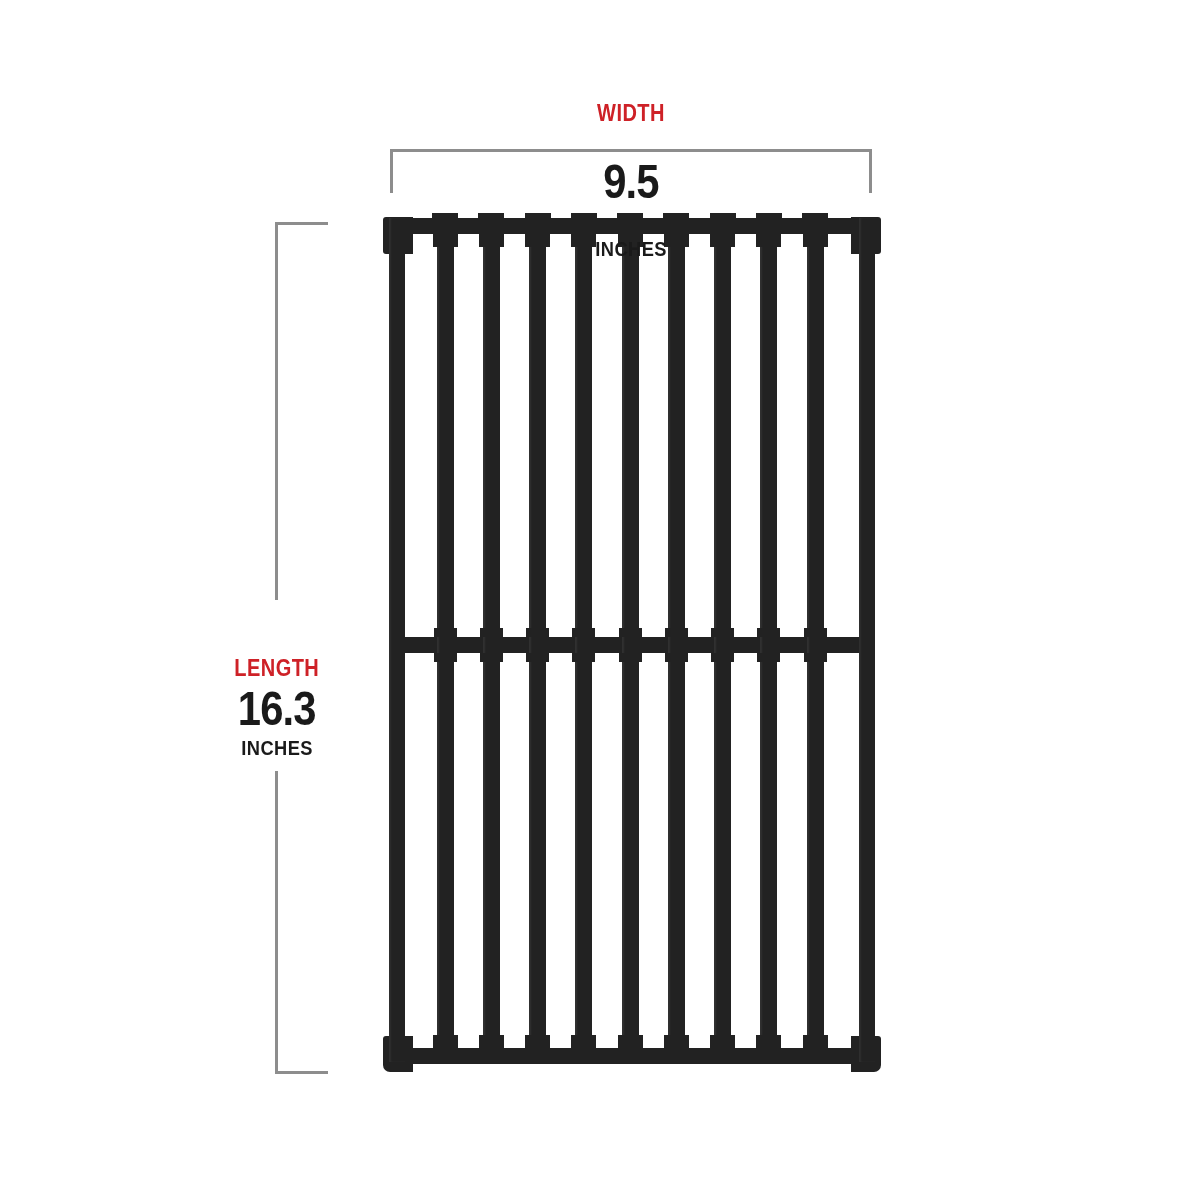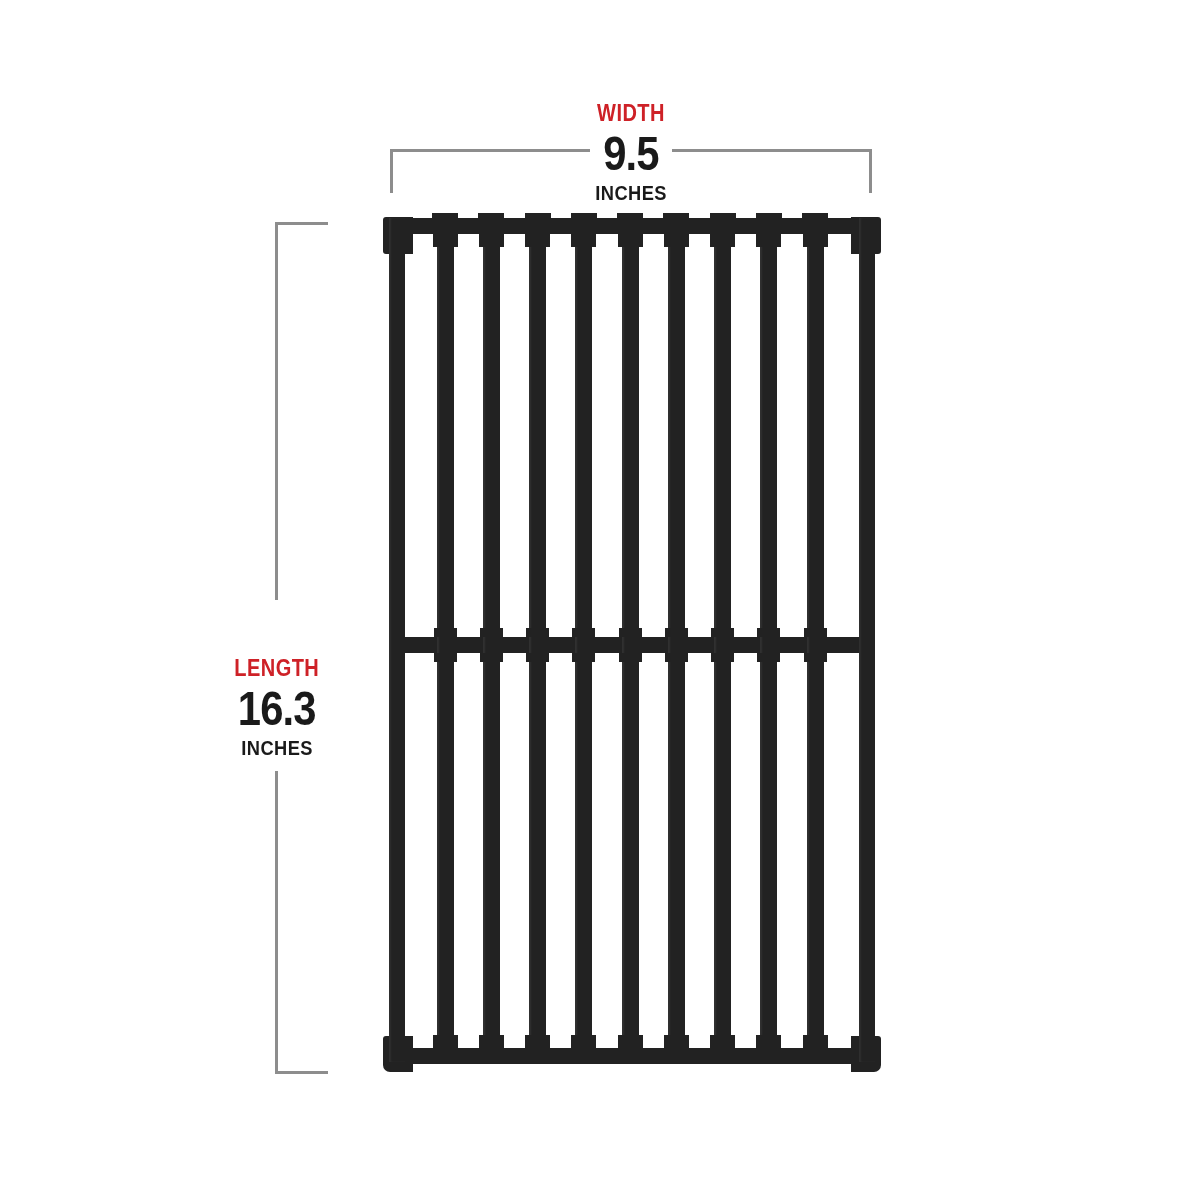--- a/index.html
+++ b/index.html
@@ -16,21 +16,21 @@
   .htick  { position:absolute; top:149px;  width:3px;  height:44px; background:#8d8d8d; z-index:1; }
   .htick.l{ left:390px; }
   .htick.r{ left:869px; }
   .vline  { position:absolute; left:275px; top:222px; width:3px; height:852px; background:#8d8d8d; z-index:1; }
   .vtick  { position:absolute; left:275px; width:53px; height:3px; background:#8d8d8d; z-index:1; }
   .vtick.t{ top:222px; }
   .vtick.b{ top:1071px; }
 
   
   .label { position:absolute; display:flex; flex-direction:column; align-items:center; z-index:5; text-align:center; }
-  .label.width  { left:558px; top:101px; width:146px; }
+  .label.width  { left:558px; top:101px; width:146px;gap:28px; }
   .label.length { left:207px; top:600px; width:140px; background:#ffffff; padding:8px 0 12px; }
   .dim-name  { font-size:23px; font-weight:700; line-height:1.1; letter-spacing:0.5px; }
   .dim-value { font-size:48px; font-weight:700; color:#1a1a1a; line-height:1.0; background:#ffffff; padding:0 9px; margin-top:4px; letter-spacing:-1px;text-align:center; }
   .dim-unit  { font-size:21px; font-weight:700; color:#1a1a1a; line-height:1.1; margin-top:3px; letter-spacing:0.5px; }
   .cond { display:inline-block; transform:scaleX(0.87); transform-origin:center; white-space:nowrap; }
 
   
   .grate { position:absolute; left:0; top:0; width:1200px; height:1200px; z-index:2; }
 </style>
 </head>

